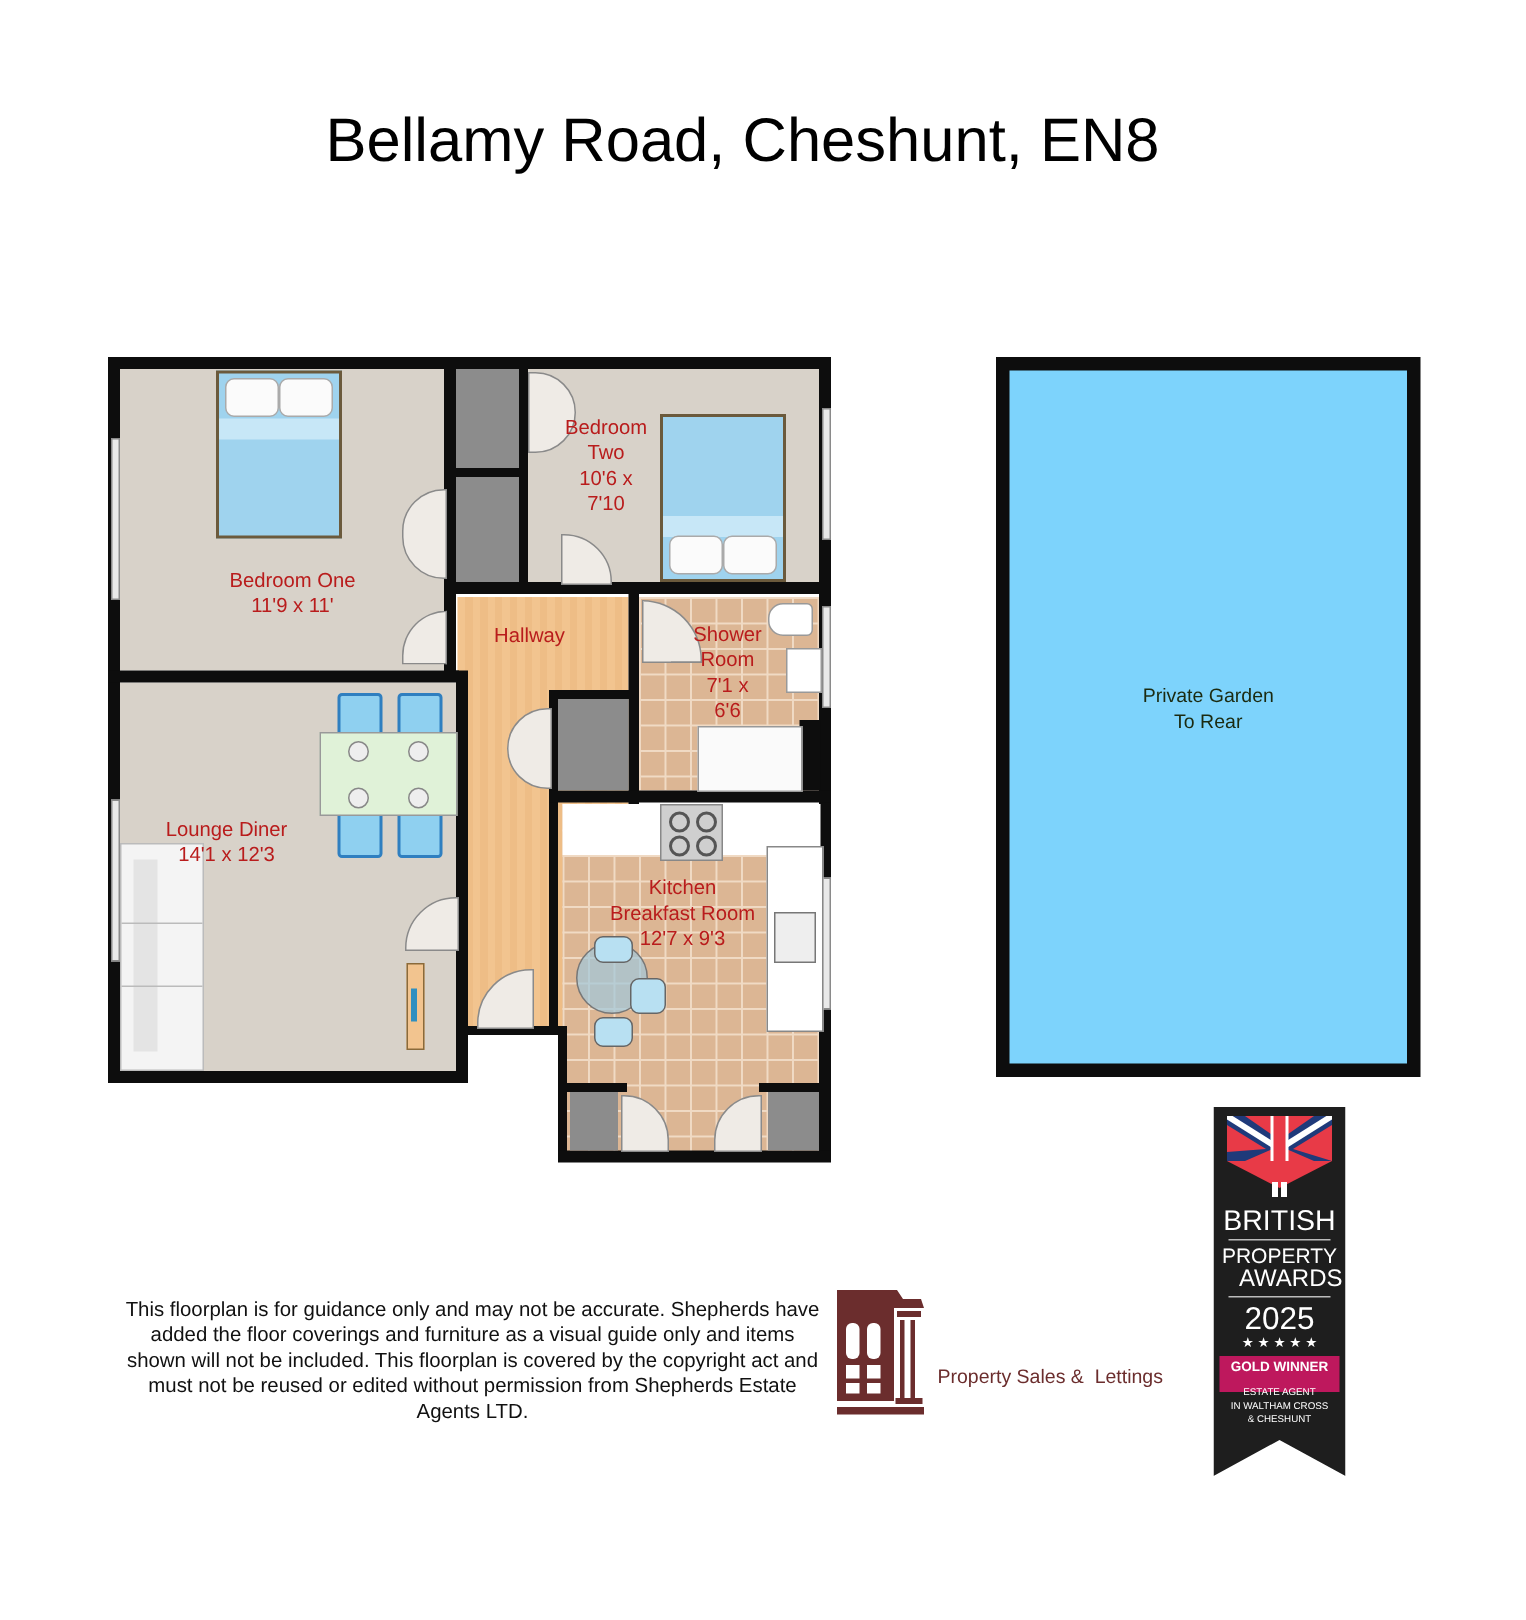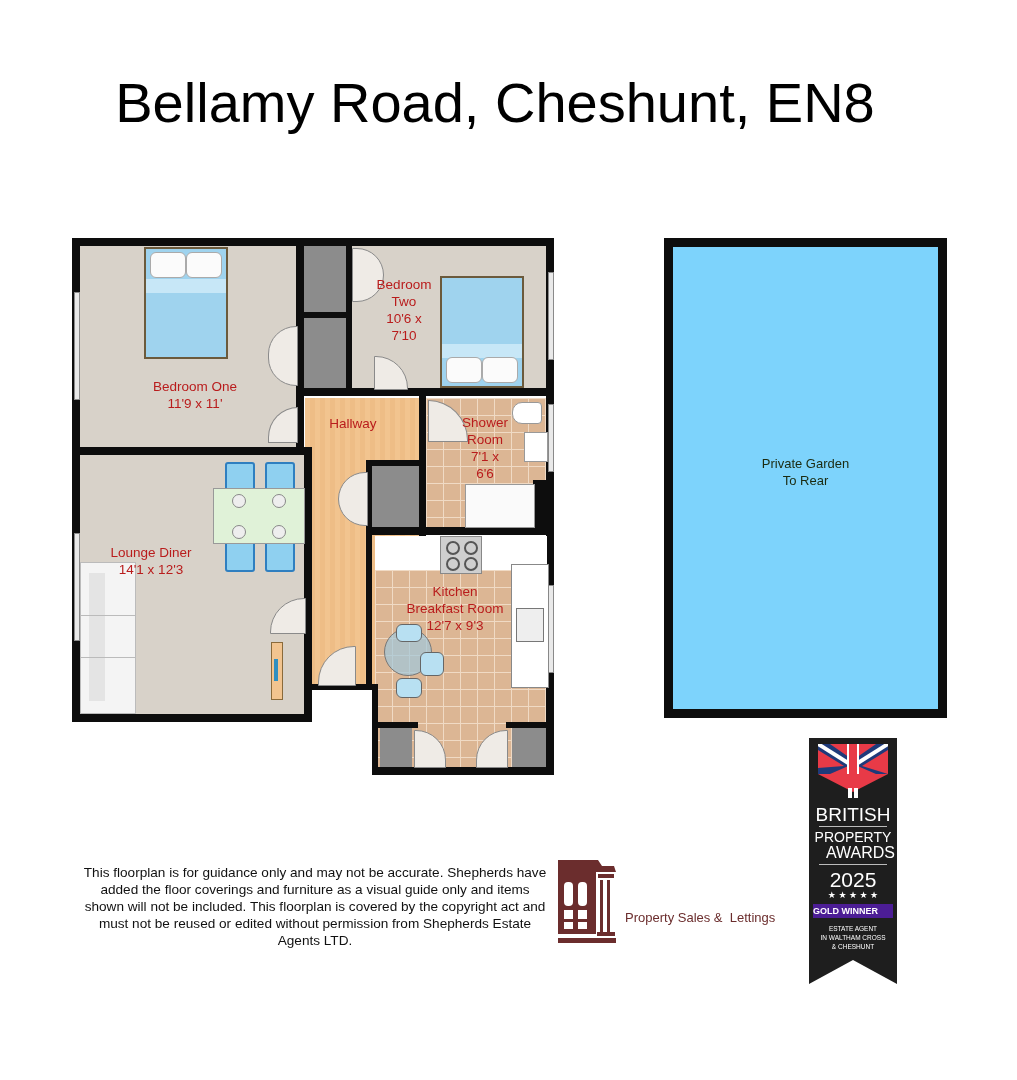--- a/index.html
+++ b/index.html
@@ -1,18 +1,18 @@
 <!DOCTYPE html>
 <html><head>
 <meta charset="utf-8">
 <style>
   html, body { margin:0; padding:0; }
   body { width:1017px; height:1080px; background:#ffffff; position:relative; overflow:hidden; font-family:"Liberation Sans", sans-serif; color:#1a1a1a; }
   .abs { position:absolute; }
-  .title { left:0; top:70px; width:990px; text-align:center; font-size:56px; color:#000; letter-spacing:0px; }
+  .title { left:0; top:70px; width:990px; text-align:center; font-size:41px; color:#000; letter-spacing:0px; }
   .wall { position:absolute; background:#0d0d0d; }
   .room { position:absolute; }
   .floor-beige { background:#d8d2c9; }
   .floor-wood { background:repeating-linear-gradient(90deg,#f2c48f 0px,#f2c48f 5px,#eebd86 5px,#eebd86 10px); }
   .floor-tile { background-color:#dcb694; background-image:linear-gradient(#f0dac4 1px, transparent 1px), linear-gradient(90deg,#f0dac4 1px, transparent 1px); background-size:17px 17px; }
   .label { position:absolute; text-align:center; font-size:13.5px; line-height:17px; color:#b91c1c; }
   .window { position:absolute; background:#e9e9e9; border:1px solid #8a8a8a; }
   .door { position:absolute; background:#efebe6; border:1px solid #8a8a8a; }
   .cupboard { position:absolute; background:#8c8c8c; }
   .bed { position:absolute; }
@@ -211,19 +211,19 @@
     <rect x="31" y="0" width="8" height="30" fill="#e83a47"></rect>
   </svg>
   <div style="position:absolute;left:39px;top:50px;width:10px;height:10px;background:repeating-linear-gradient(90deg,#fff 0 4px,transparent 4px 6px);"></div>
   <div style="position:absolute;left:0;right:0;top:66px;text-align:center;color:#fff;font-size:19px;">BRITISH</div>
   <div style="position:absolute;left:10px;right:10px;top:88px;height:1px;background:#bbb;"></div>
   <div style="position:absolute;left:0;right:0;top:91px;text-align:center;color:#fff;font-size:14px;">PROPERTY</div>
   <div style="position:absolute;left:0;right:0;top:106px;text-align:center;color:#fff;font-size:16px;margin-left:15px;">AWARDS</div>
   <div style="position:absolute;left:10px;right:10px;top:126px;height:1px;background:#bbb;"></div>
   <div style="position:absolute;left:0;right:0;top:130px;text-align:center;color:#fff;font-size:21px;">2025</div>
   <div style="position:absolute;left:0;right:0;top:152px;text-align:center;color:#fff;font-size:9px;">★ ★ ★ ★ ★</div>
-  <div style="position:absolute;left:4px;right:4px;top:166px;height:14px;line-height:14px;background:#4c1d95;color:#fff;font-size:9px;font-weight:bold;">GOLD WINNER</div>
+  <div style="position:absolute;left:4px;right:4px;top:166px;height:24px;line-height:14px;background:#be185d;text-align:center;color:#fff;font-size:9px;font-weight:bold;">GOLD WINNER</div>
   <div style="position:absolute;left:0;right:0;top:186px;text-align:center;color:#fff;font-size:6.5px;line-height:9px;">
     <div>ESTATE AGENT</div>
     <div>IN WALTHAM CROSS</div>
     <div>&amp; CHESHUNT</div>
   </div>
 </div>
 
 </body></html>

